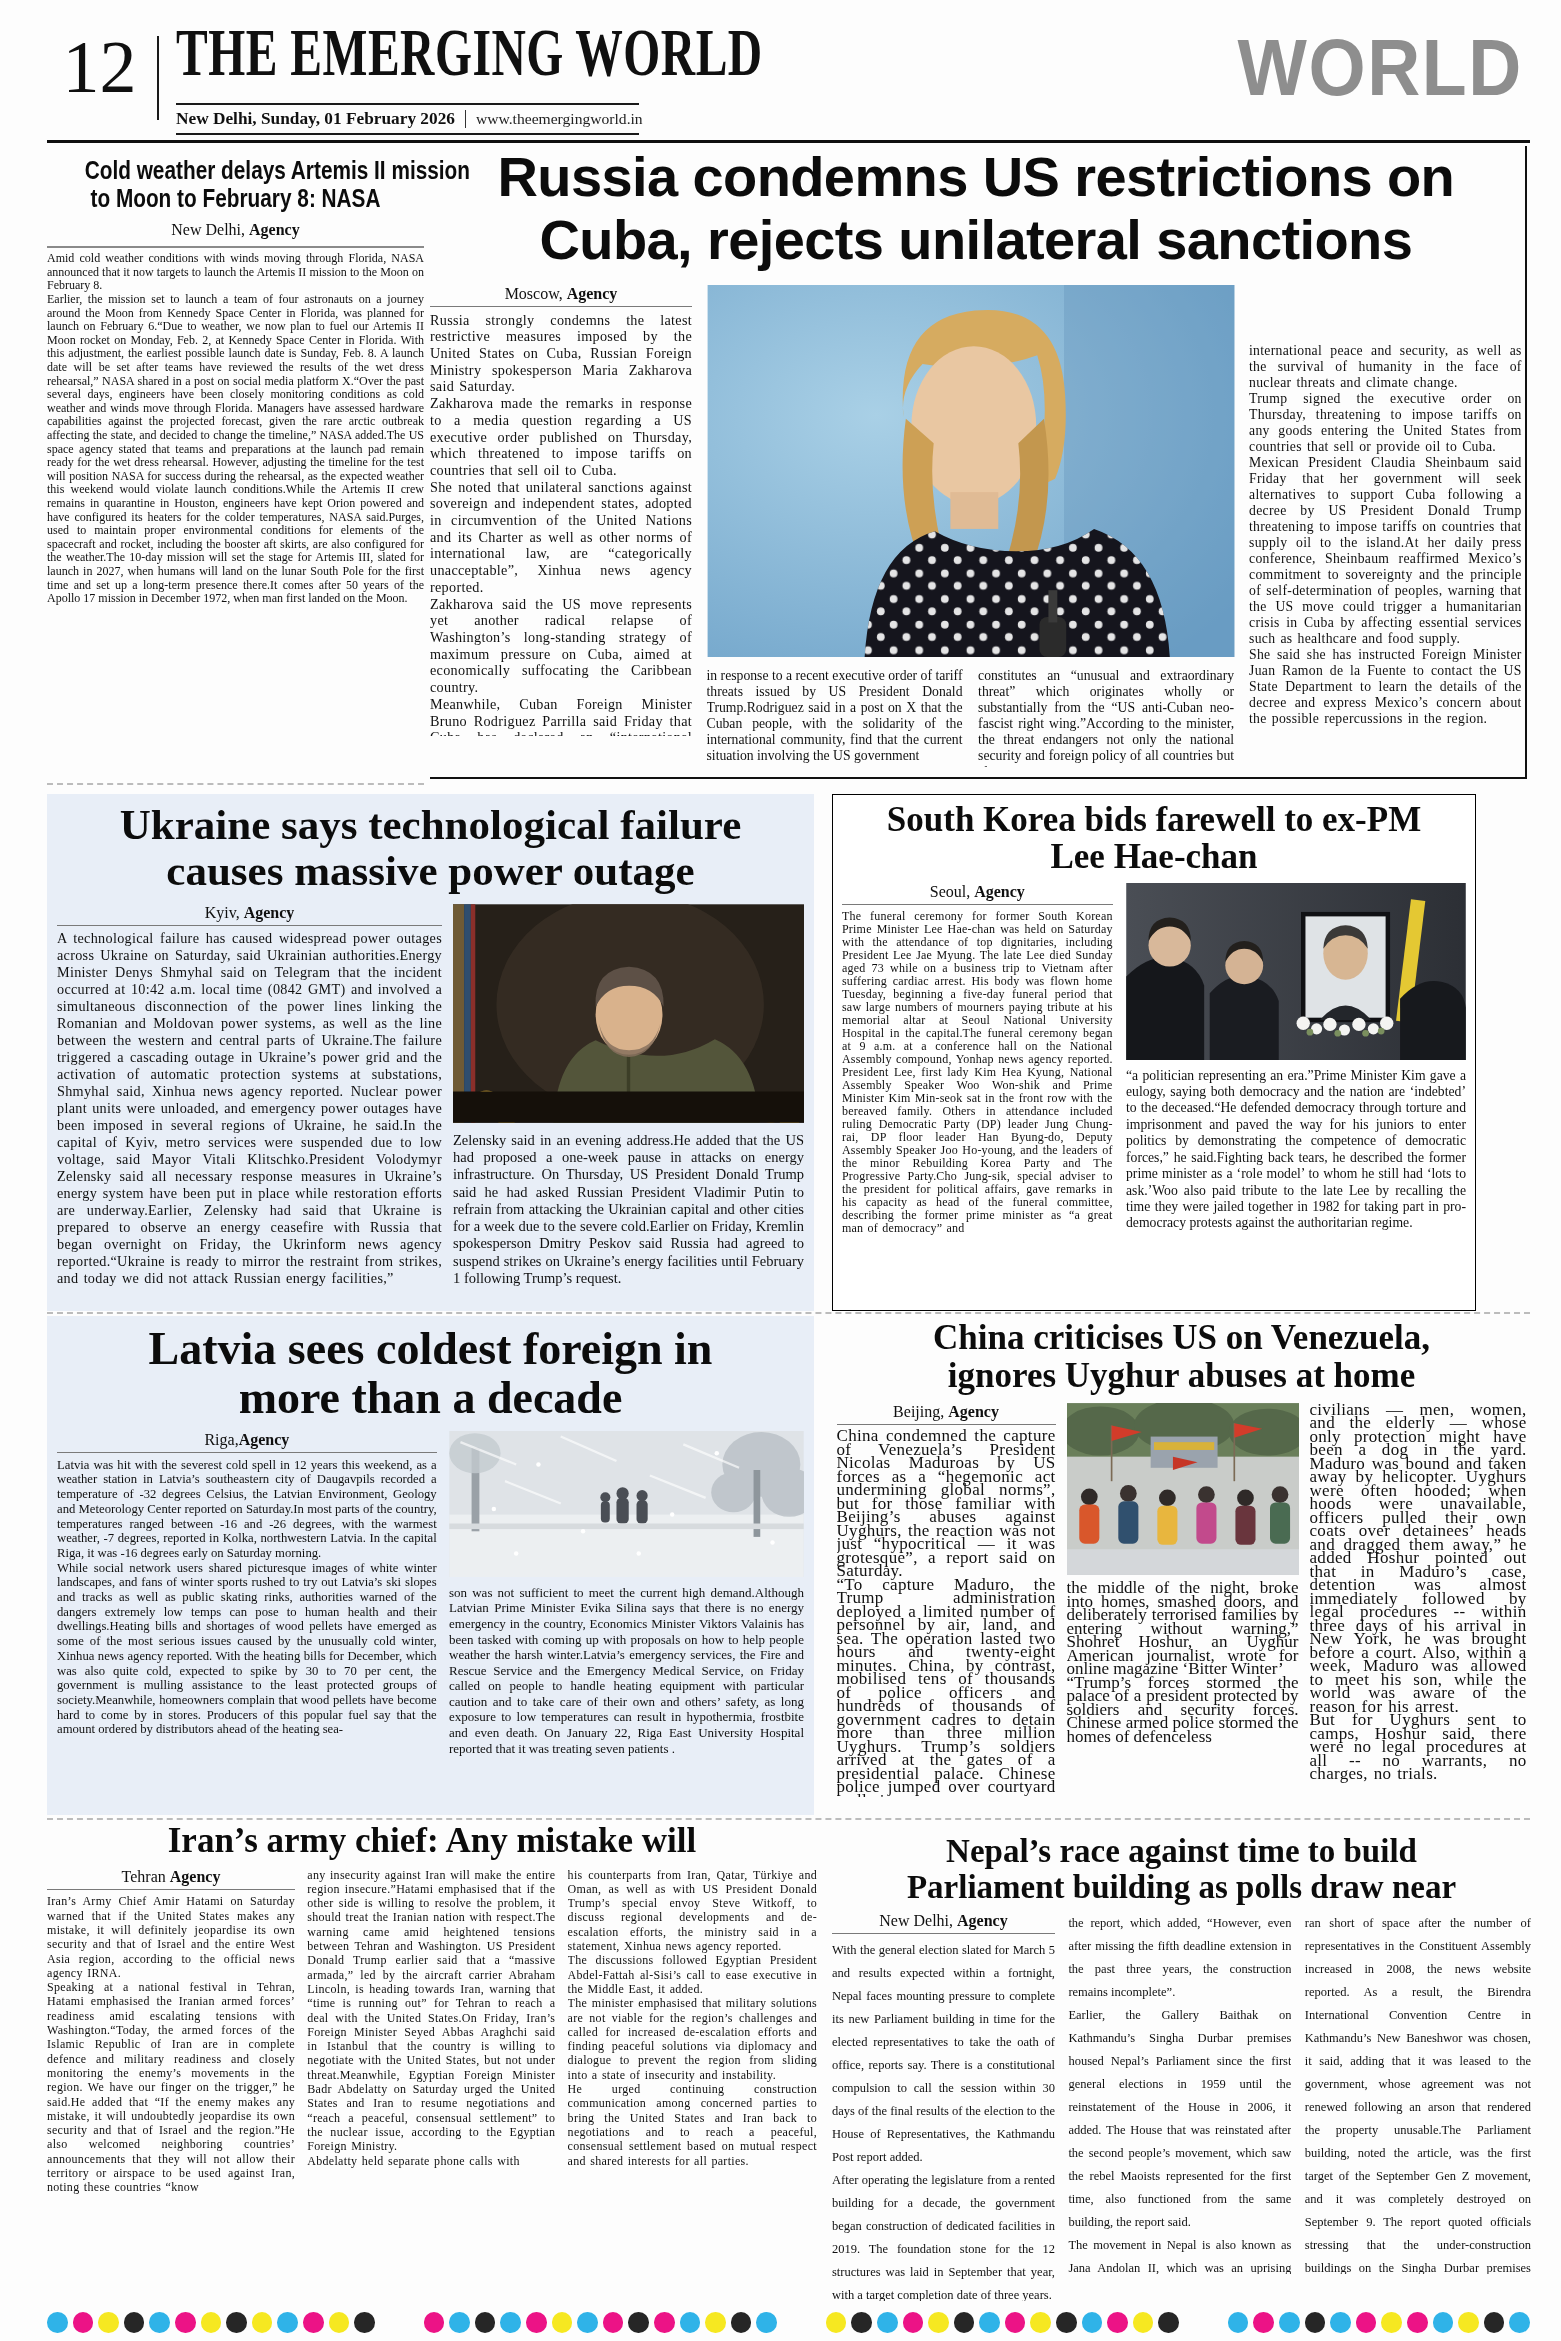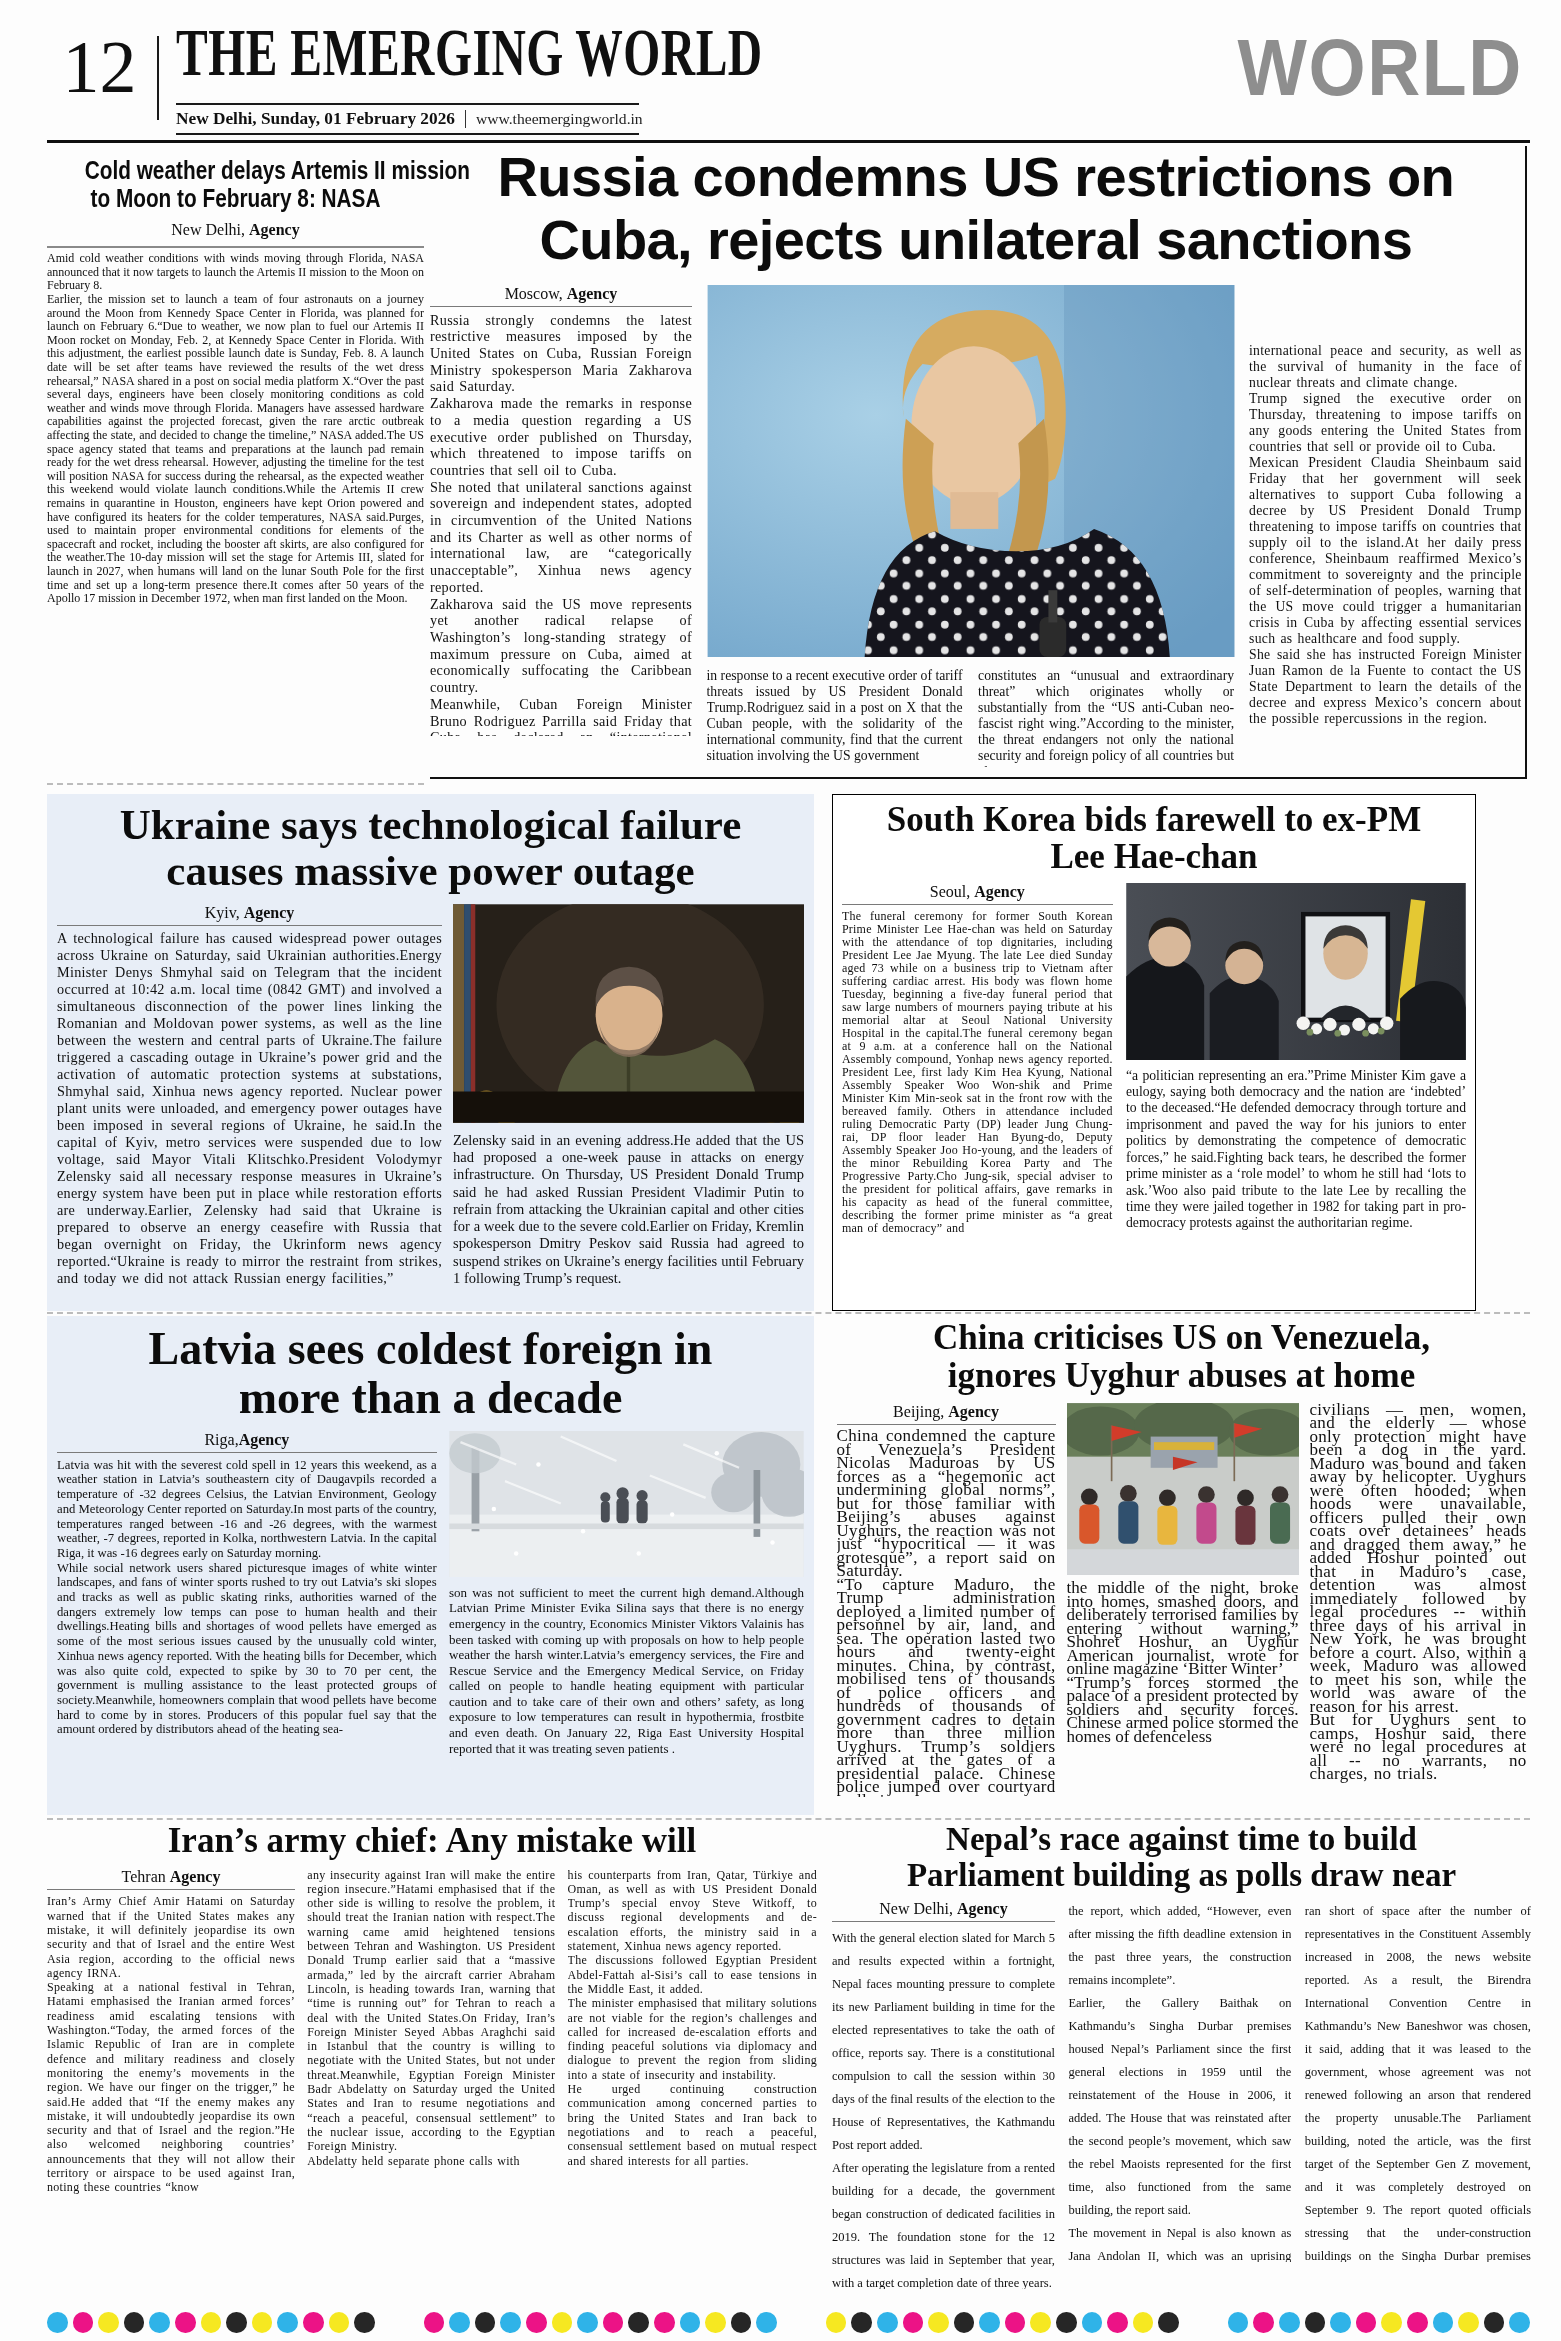--- a/index.html
+++ b/index.html
@@ -95,21 +95,21 @@
   
   #iran{left:47px;top:1822px;width:770px;height:484px;}
   #iran .hl{font-size:35px;}
   #iran .row{display:flex;gap:12.3px;margin-top:7.8px;}
   #iran p.body{font-size:12px;line-height:14.3px;letter-spacing:0.3px;word-spacing:1.1px;}
   #iran .col{width:248px;}
   #iran .col:last-child{flex:1;}
   #iran .clip{height:340px;}
   
   #nepal{left:832px;top:1822px;width:699px;height:484px;}
-  #nepal .hl{font-size:33px;}
+  #nepal .hl{font-size:33px;margin-top:12px;}
   #nepal .row{display:flex;gap:13.4px;margin-top:6.7px;}
   #nepal p.body{font-size:12.5px;line-height:23px;}
   #nepal .col{width:223px;}
   #nepal .col:last-child{flex:1;}
   #nepal .clip{height:362px;}
   
   #dots{left:47px;top:2312px;width:1483px;display:flex;justify-content:space-between;}
   .dot-group{display:flex;gap:5px;}
   .dot{width:20.6px;height:20.6px;border-radius:50%;display:inline-block;}
 </style>
@@ -427,21 +427,21 @@
     </div>
     <div class="col">
       <div class="clip">
         <p class="body">any insecurity against Iran will make the entire region insecure.”Hatami emphasised that if the other side is willing to resolve the problem, it should treat the Iranian nation with respect.The warning came amid heightened tensions between Tehran and Washington. US President Donald Trump earlier said that a “massive armada,” led by the aircraft carrier Abraham Lincoln, is heading towards Iran, warning that “time is running out” for Tehran to reach a deal with the United States.On Friday, Iran’s Foreign Minister Seyed Abbas Araghchi said in Istanbul that the country is willing to negotiate with the United States, but not under threat.Meanwhile, Egyptian Foreign Minister Badr Abdelatty on Saturday urged the United States and Iran to resume negotiations and “reach a peaceful, consensual settlement” to the nuclear issue, according to the Egyptian Foreign Ministry.</p>
         <p class="body">Abdelatty held separate phone calls with</p>
       </div>
     </div>
     <div class="col">
       <div class="clip">
         <p class="body">his counterparts from Iran, Qatar, Türkiye and Oman, as well as with US President Donald Trump’s special envoy Steve Witkoff, to discuss regional developments and de-escalation efforts, the ministry said in a statement, Xinhua news agency reported.</p>
-        <p class="body">The discussions followed Egyptian President Abdel-Fattah al-Sisi’s call to ease tensions in the Middle East, it added.</p>
+        <p class="body">The discussions followed Egyptian President Abdel-Fattah al-Sisi’s call to ease executive in the Middle East, it added.</p>
         <p class="body">The minister emphasised that military solutions are not viable for the region’s challenges and called for increased de-escalation efforts and finding peaceful solutions via diplomacy and dialogue to prevent the region from sliding into a state of insecurity and instability.</p>
         <p class="body">He urged continuing construction communication among concerned parties to bring the United States and Iran back to negotiations and to reach a peaceful, consensual settlement based on mutual respect and shared interests for all parties.</p>
       </div>
     </div>
   </div>
 </div>
 
 <div id="nepal" class="abs">
   <div class="hl">
     <div>Nepal’s race against time to build</div>

